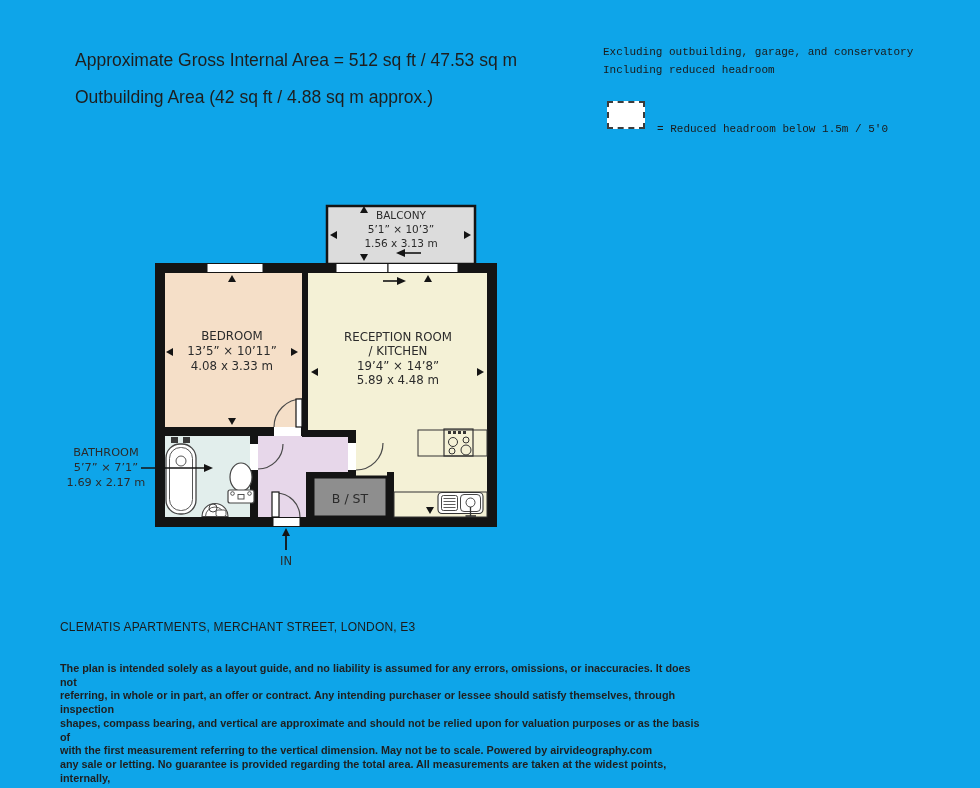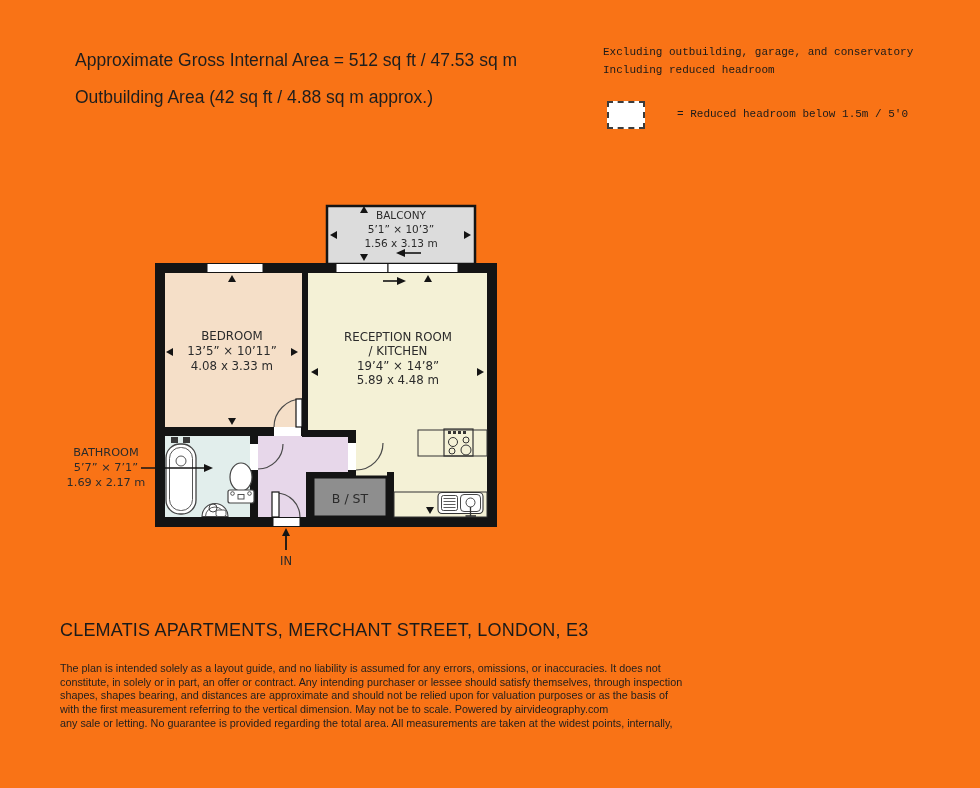--- a/index.html
+++ b/index.html
@@ -1,37 +1,37 @@
 <!DOCTYPE html>
 <html><head>
 <meta charset="utf-8">
 <style>
   html,body{margin:0;padding:0;background:#ffffff;}
-  .canvas{position:relative;width:980px;height:788px;background:#f97316;overflow:hidden;
+  .canvas{position:relative;width:980px;height:788px;background:#0ea5e9;overflow:hidden;
           font-family:"Liberation Sans",sans-serif;}
   .abs{position:absolute;}
   .hdr-big{font-size:17.5px;color:#1e1e1e;}
   .hdr-small{font-size:11px;color:#1a1a1a;font-family:Liberation Mono, monospace;}
   .legend-box{width:38px;height:28px;border:2px dashed #3c3c3c;background:#fff;box-sizing:border-box;}
-  .title{font-size:18px;color:#1b1b1b;letter-spacing:.2px;}
-  .disclaimer{font-size:10.8px;line-height:13.7px;color:#1f1f1f;}
+  .title{font-size:12px;color:#1b1b1b;letter-spacing:.2px;}
+  .disclaimer{font-size:10.8px;line-height:13.7px;color:#1f1f1f;font-weight:bold;}
   svg text{font-family:"DejaVu Sans",sans-serif;fill:#2b2b2b;}
 </style>
 </head>
 <body>
 
 <div class="canvas">
 
   <div class="abs hdr-big" style="left:75px;top:50px;">Approximate Gross Internal Area = 512 sq ft / 47.53 sq m</div>
   <div class="abs hdr-big" style="left:75px;top:87px;">Outbuilding Area (42 sq ft / 4.88 sq m approx.)</div>
 
   <div class="abs hdr-small" style="left:603px;top:46px;">Excluding outbuilding, garage, and conservatory</div>
   <div class="abs hdr-small" style="left:603px;top:64px;">Including reduced headroom</div>
   <div class="abs legend-box" style="left:607px;top:101px;"></div>
-  <div class="abs hdr-small" style="left:657px;top:108px;margin-left:20px;">= Reduced headroom below 1.5m / 5'0</div>
+  <div class="abs hdr-small" style="left:657px;top:123px;">= Reduced headroom below 1.5m / 5'0</div>
 
   <svg class="abs" style="left:0;top:0;" width="980" height="788" viewBox="0 0 980 788">
 
     <g>
       <rect x="327" y="206" width="148" height="58" stroke="#141414" stroke-width="2.5" fill="#dcdcdc"></rect>
       <text x="401" y="219" font-size="10.5" text-anchor="middle">BALCONY</text>
       <text x="401" y="233" font-size="10.5" text-anchor="middle">5’1” × 10’3”</text>
       <text x="401" y="246.5" font-size="10.5" text-anchor="middle">1.56 x 3.13 m</text>
     </g>
 
@@ -173,19 +173,19 @@
       <text x="398" y="355" font-size="11.8" text-anchor="middle">/ KITCHEN</text>
       <text x="398" y="369.5" font-size="11.8" text-anchor="middle">19’4” × 14’8”</text>
       <text x="398" y="383.5" font-size="11.8" text-anchor="middle">5.89 x 4.48 m</text>
     </g>
   </svg>
 
   <div class="abs title" style="left:60px;top:620px;">CLEMATIS APARTMENTS, MERCHANT STREET, LONDON, E3</div>
 
   <div class="abs disclaimer" style="left:60px;top:662px;width:640px;">
     <div>The plan is intended solely as a layout guide, and no liability is assumed for any errors, omissions, or inaccuracies. It does not</div>
-    <div>constitute, in solely or in part, an offer or contract. Any intending purchaser or lessee should satisfy themselves, through inspection</div>
-    <div>shapes, shapes bearing, and distances are approximate and should not be relied upon for valuation purposes or as the basis of</div>
+    <div>referring, in whole or in part, an offer or contract. Any intending purchaser or lessee should satisfy themselves, through inspection</div>
+    <div>shapes, compass bearing, and vertical are approximate and should not be relied upon for valuation purposes or as the basis of</div>
     <div>with the first measurement referring to the vertical dimension. May not be to scale. Powered by airvideography.com</div>
     <div>any sale or letting. No guarantee is provided regarding the total area. All measurements are taken at the widest points, internally,</div>
   </div>
 
 </div>
 
 </body></html>

